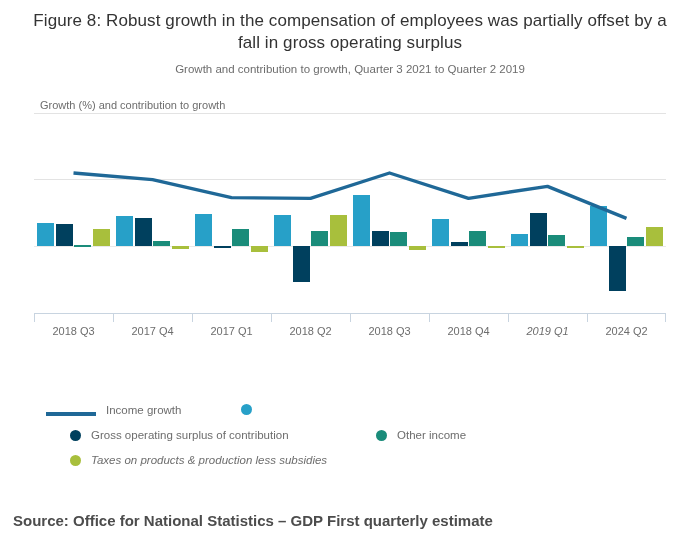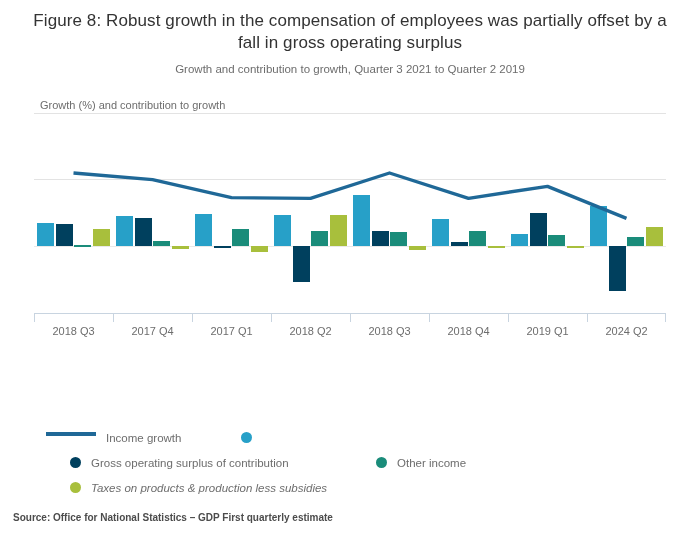--- a/index.html
+++ b/index.html
@@ -54,28 +54,28 @@
   .xlabel {
     position:absolute; top:11px; font-size:11px;
     color:#6d6d6d; text-align:center;
   }
   
   #legend {
     position:absolute; left:46px; top:404px;
     width:600px; font-size:11.5px; color:#6d6d6d;
   }
   .legend-row { position:relative; height:25px; }
-  .legend-item { position:absolute; display:flex; align-items:flex-start;margin-top:28px; }
+  .legend-item { position:absolute; display:flex; align-items:flex-end; }
   .swatch-dot { width:11px; height:11px; border-radius:50%; flex:0 0 auto; }
   .swatch-line { width:50px; height:4px; flex:0 0 auto; }
   .legend-label { margin-left:10px; white-space:nowrap; }
   
   #source {
     position:absolute; left:13px; top:512px;
-    font-size:10px; font-weight:bold; color:#4c4c4c;
+    font-size:15px; font-weight:bold; color:#4c4c4c;
   }
 </style>
 </head>
 <body>
 
 <div id="header">
   <div id="chart-title">Figure 8: Robust growth in the compensation of employees was partially offset by a fall in gross operating surplus</div>
   <div id="chart-subtitle">Growth and contribution to growth, Quarter 3 2021 to Quarter 2 2019</div>
 </div>
 
@@ -147,21 +147,21 @@
       <div class="xtickmark" style="left: 395px;"></div>
       <div class="xtickmark" style="left: 474px;"></div>
       <div class="xtickmark" style="left: 553px;"></div>
       <div class="xtickmark" style="left: 631px;"></div>
       <div class="xlabel" style="left: 0px; width: 79px;">2018 Q3</div>
       <div class="xlabel" style="left: 79px; width: 79px;">2017 Q4</div>
       <div class="xlabel" style="left: 158px; width: 79px;">2017 Q1</div>
       <div class="xlabel" style="left: 237px; width: 79px;">2018 Q2</div>
       <div class="xlabel" style="left: 316px; width: 79px;">2018 Q3</div>
       <div class="xlabel" style="left: 395px; width: 79px;">2018 Q4</div>
-      <div class="xlabel" style="left: 474px; width: 79px;">2019 Q1</div>
+      <div class="xlabel" style="left: 474px; width: 79px; font-style: italic;">2019 Q1</div>
       <div class="xlabel" style="left: 553px; width: 79px;">2024 Q2</div>
     </div>
 </div>
 
 <div id="legend">
     <div class="legend-row">
       <div class="legend-item" style="left: 0px;">
         <span class="swatch-line" style="background: rgb(31, 104, 151);"></span>
         <span class="legend-label">Income growth</span>
       </div>

